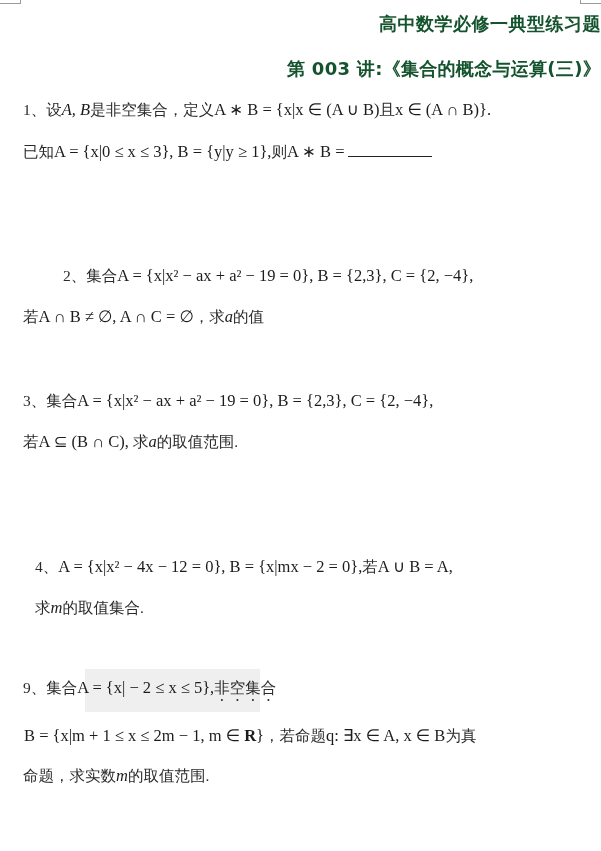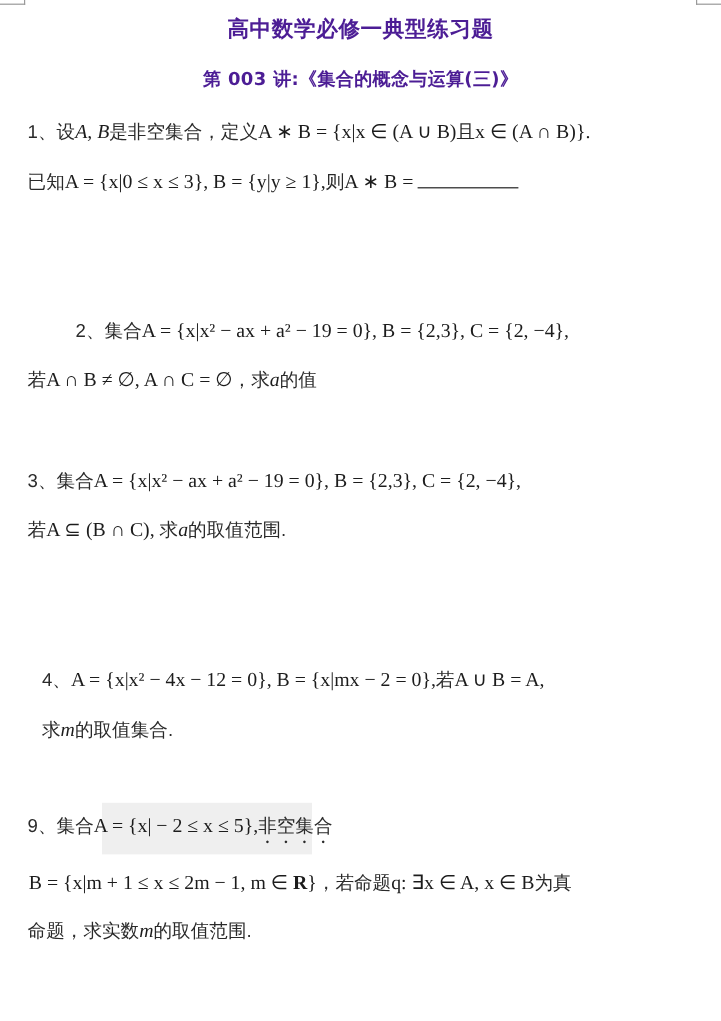--- a/index.html
+++ b/index.html
@@ -21,37 +21,37 @@
       height: 3px;
       border-bottom: 1px solid #9a9a9a;
     }
     .corner.left { left: 0; top: 0; border-right: 1px solid #9a9a9a; }
     .corner.right { right: 0; top: 0; border-left: 1px solid #9a9a9a; }
 
     .title {
       position: absolute;
       left: 0;
       width: 601px;
-      text-align: center;
+      text-align: right;
       font-family: "DejaVu Sans", "Liberation Sans", sans-serif;
       font-weight: bold;
-      color: #4c1d95;
+      color: #14532d;
     }
     .title.main { top: 12px; font-size: 18px; letter-spacing: 0.5px; }
-    .title.sub { top: 57px; font-size: 15px; letter-spacing: 0.3px; }
+    .title.sub { top: 57px; font-size: 18px; letter-spacing: 0.3px; }
 
     .line {
       position: absolute;
       white-space: nowrap;
       font-size: 16.5px;
       line-height: 24px;
       color: #1c1c1c;
     }
     .line .cn {
-      font-family: Liberation Sans, sans-serif;
+      font-family: Liberation Serif, serif;
       font-size: 15.5px;
       font-weight: normal;
       color: #2a2a2a;
     }
     .line .m {
       font-family: Liberation Serif, serif;
       font-style: normal;
     }
     .blank {
       display: inline-block;

